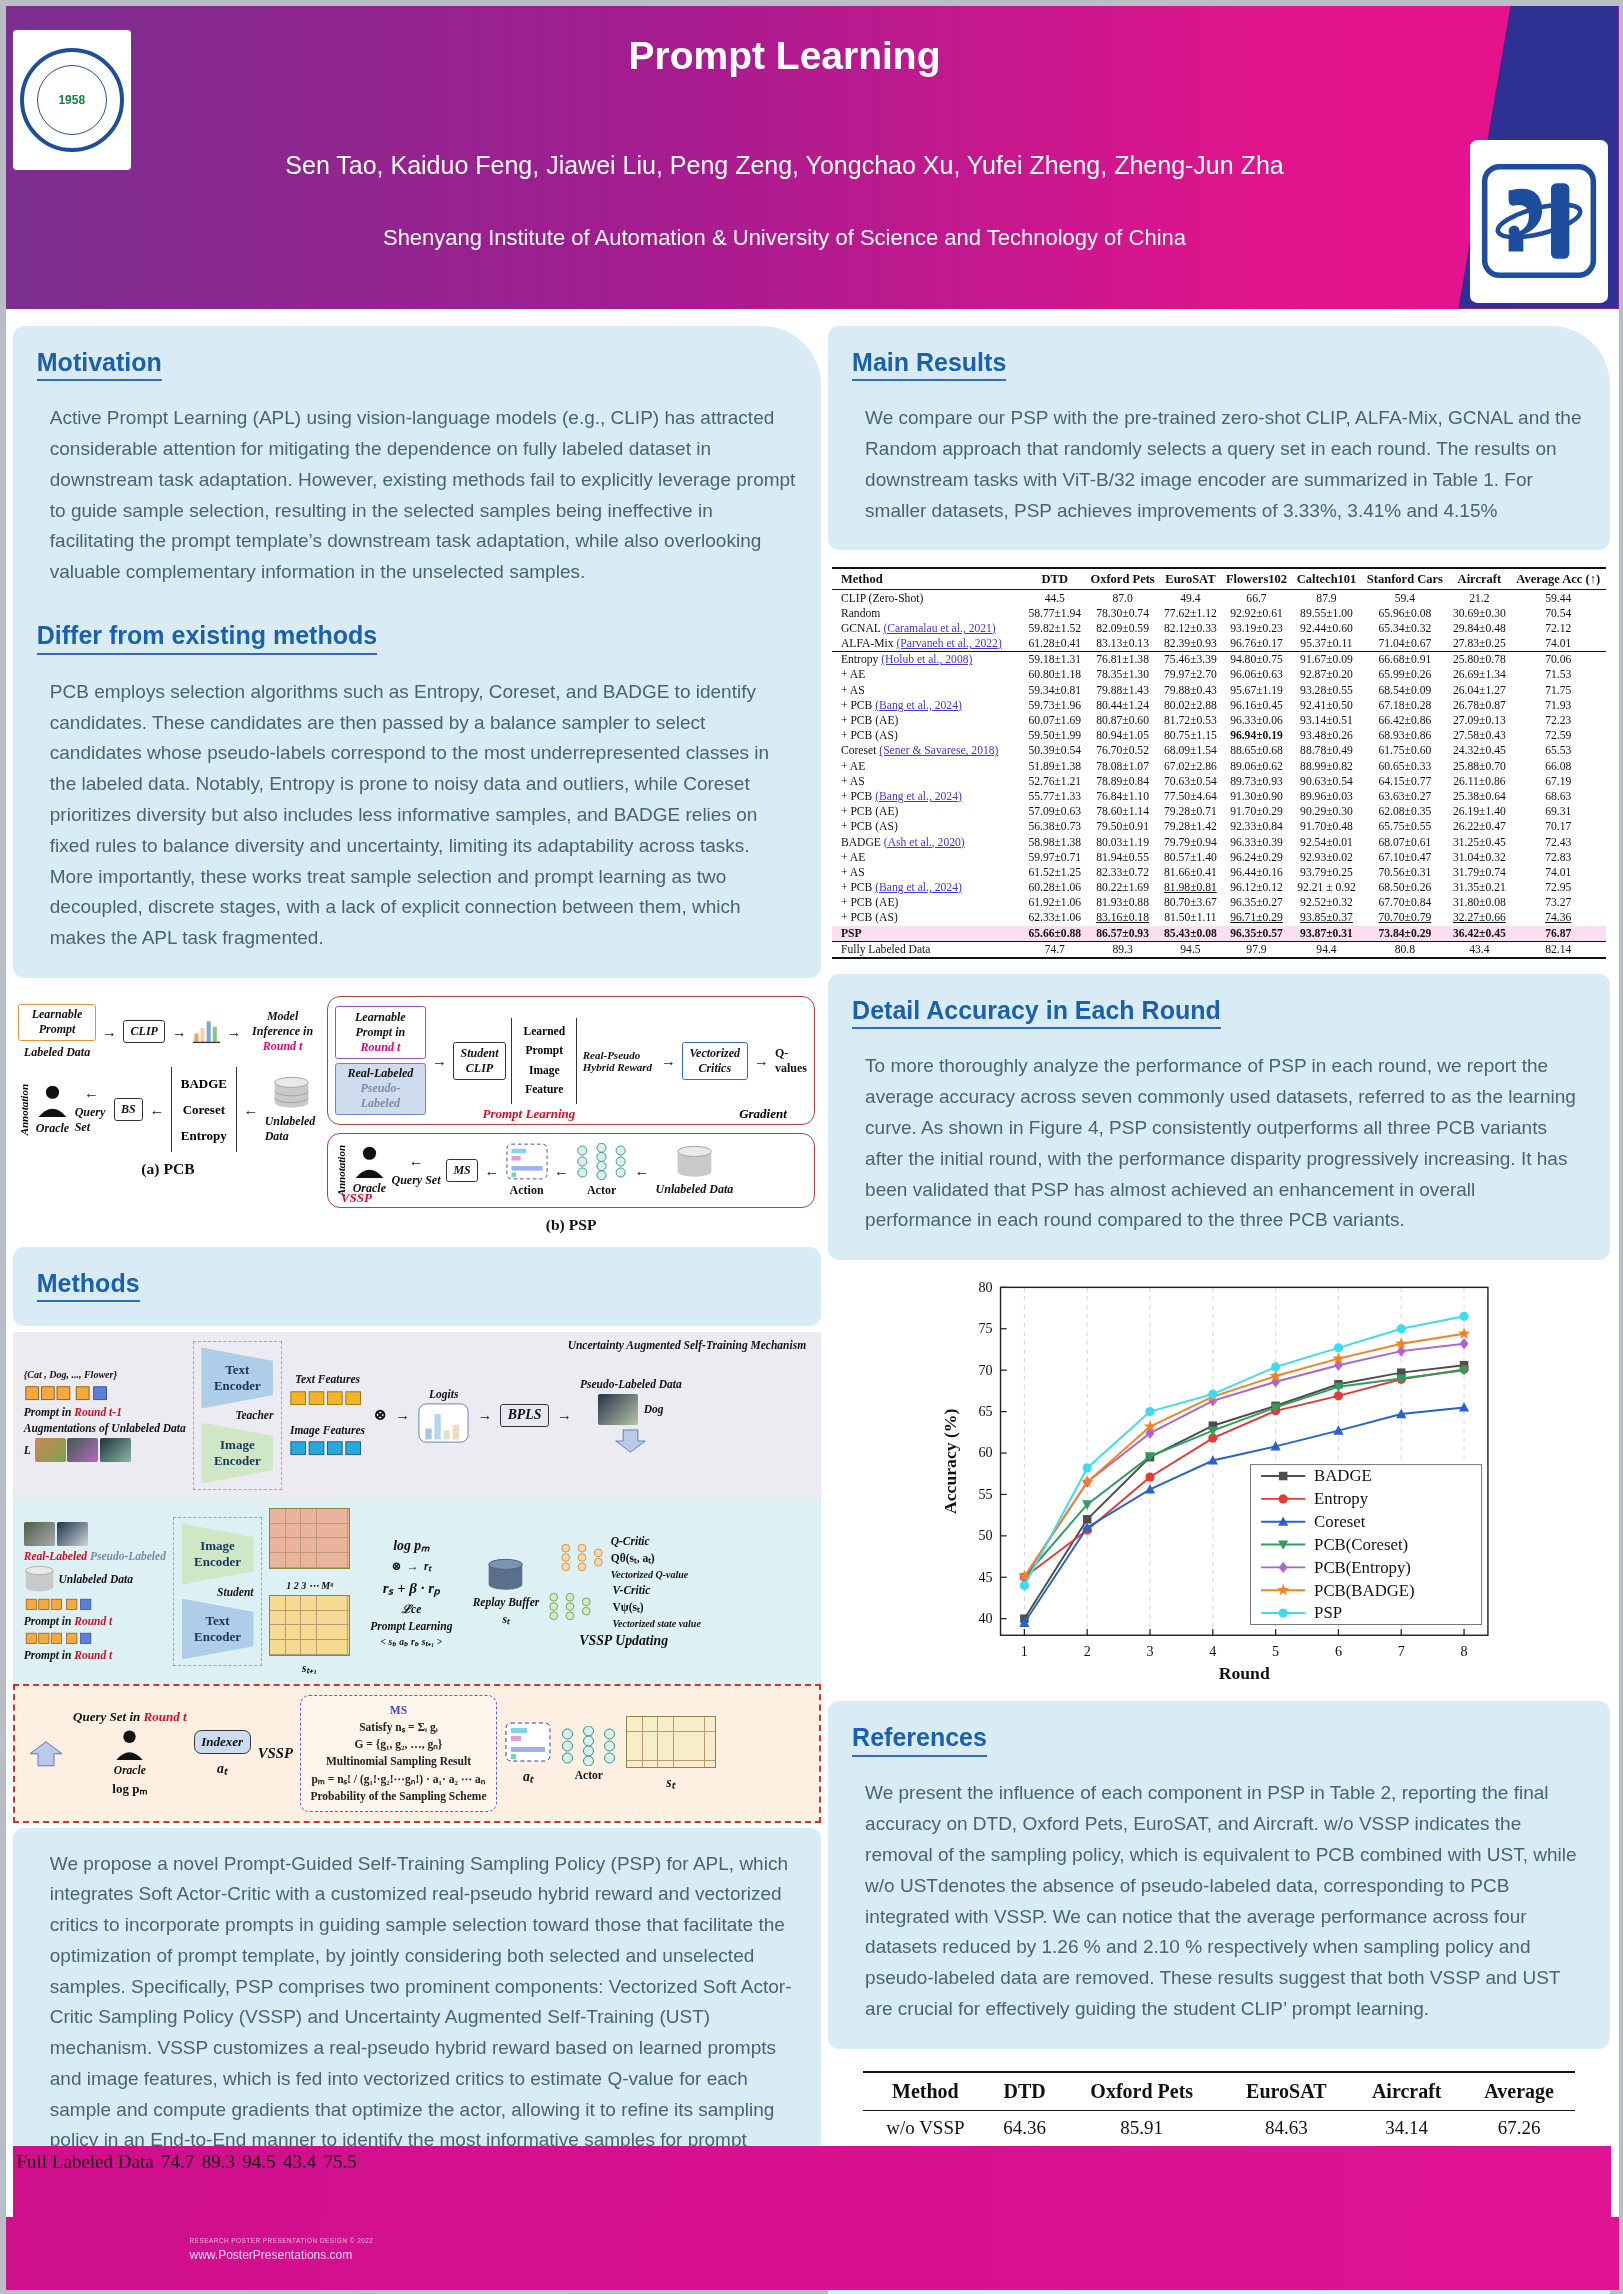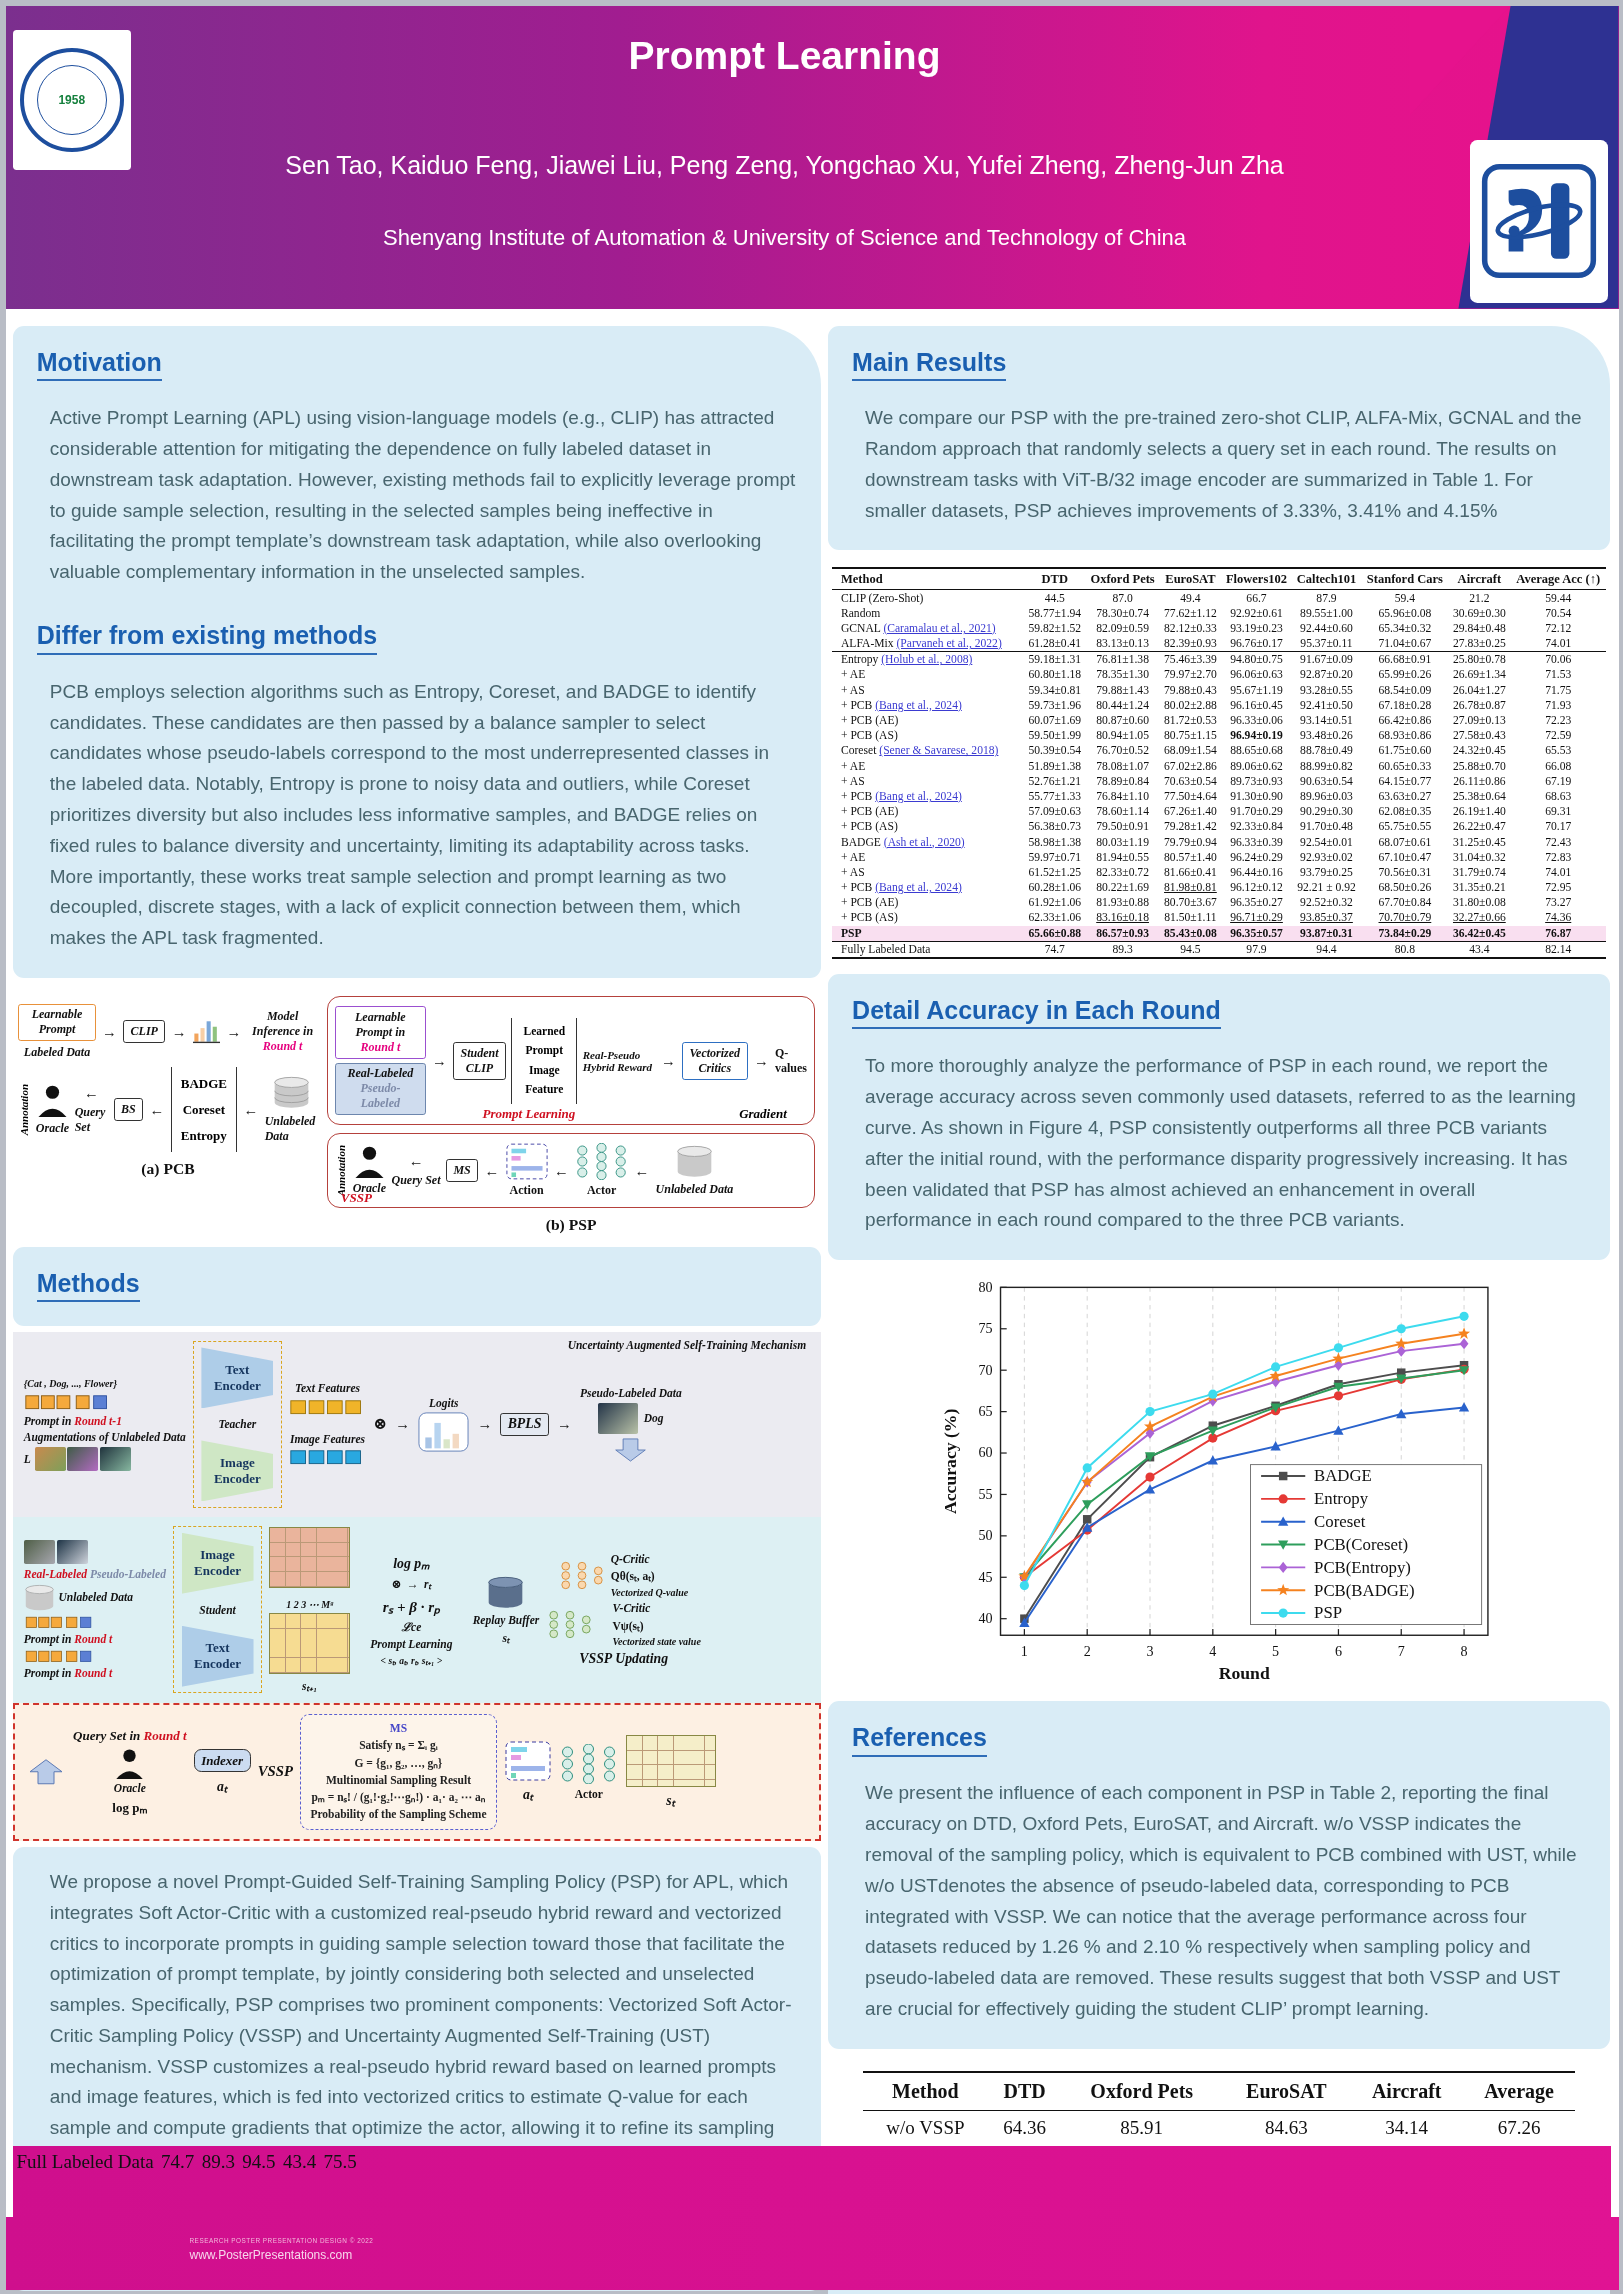--- a/index.html
+++ b/index.html
@@ -48,21 +48,21 @@
   .dbox.purple{border:1.8px solid #9b4fd0;}
   .dbox.blue{border:1.8px solid #2d6fc2;color:#111;}
   .lbl{font:bold italic 12px "Liberation Serif","DejaVu Serif",serif;color:#111;}
   .lbl.plain{font-style:normal;}
   .red{color:#cf1020;} .mag{color:#e6007e;} .gold{color:#c79a17;} .gray{color:#7d8aa8;}
   .vert{writing-mode:vertical-rl;transform:rotate(180deg);font:bold italic 11px "Liberation Serif",serif;}
   .trap{display:flex;align-items:center;justify-content:center;text-align:center;
         font:bold 13px "Liberation Serif",serif;color:#15355e;width:72px;height:61px;
         clip-path:polygon(0 0,100% 22%,100% 78%,0 100%);}
   .trap.blue{background:#aecde8;} .trap.green{background:#cfe7c5;}
-  .encwrap{border:1.8px dashed #d9a520;padding:5.5px 7.3px;display:flex;flex-direction:column;gap:10px;align-items:center;}
+  .encwrap{border:1.8px dashed #d9a520;padding:5.5px 7.3px;display:flex;flex-direction:column;gap:1px;align-items:flex-end;}
   .thumbs{display:flex;gap:1.8px;}
   .thumbs i{width:31px;height:24px;border-radius:1.8px;display:block;}
   .mx{width:79px;height:59px;border:0.9px solid #884;
       background-image:repeating-linear-gradient(to right,transparent 0 14.7px,#b97 14.7px 15.6px),
                        repeating-linear-gradient(to bottom,transparent 0 13.8px,#b97 13.8px 14.7px);}
   .mx.red{background-color:#eab49c;} .mx.yel{background-color:#f6dc92;} .mx.state{background-color:#f5eec9;width:88px;}
   .cap{font:bold 15.6px "Liberation Serif",serif;text-align:center;color:#111;margin-top:5.5px;}
 
   
   .fig1{background:#fff;display:flex;gap:9.2px;padding:13px 5.5px 7.3px 5.5px;margin-bottom:5.5px;}
@@ -747,21 +747,21 @@
                 <td>91.30±0.90</td>
                 <td>89.96±0.03</td>
                 <td>63.63±0.27</td>
                 <td>25.38±0.64</td>
                 <td>68.63</td>
               </tr>
               <tr>
                 <td class="meth"><span>+ PCB (AE)</span></td>
                 <td>57.09±0.63</td>
                 <td>78.60±1.14</td>
-                <td>67.26±1.40</td>
+                <td>79.28±0.71</td>
                 <td>91.70±0.29</td>
                 <td>90.29±0.30</td>
                 <td>62.08±0.35</td>
                 <td>26.19±1.40</td>
                 <td>69.31</td>
               </tr>
               <tr>
                 <td class="meth"><span>+ PCB (AS)</span></td>
                 <td>56.38±0.73</td>
                 <td>79.50±0.91</td>

